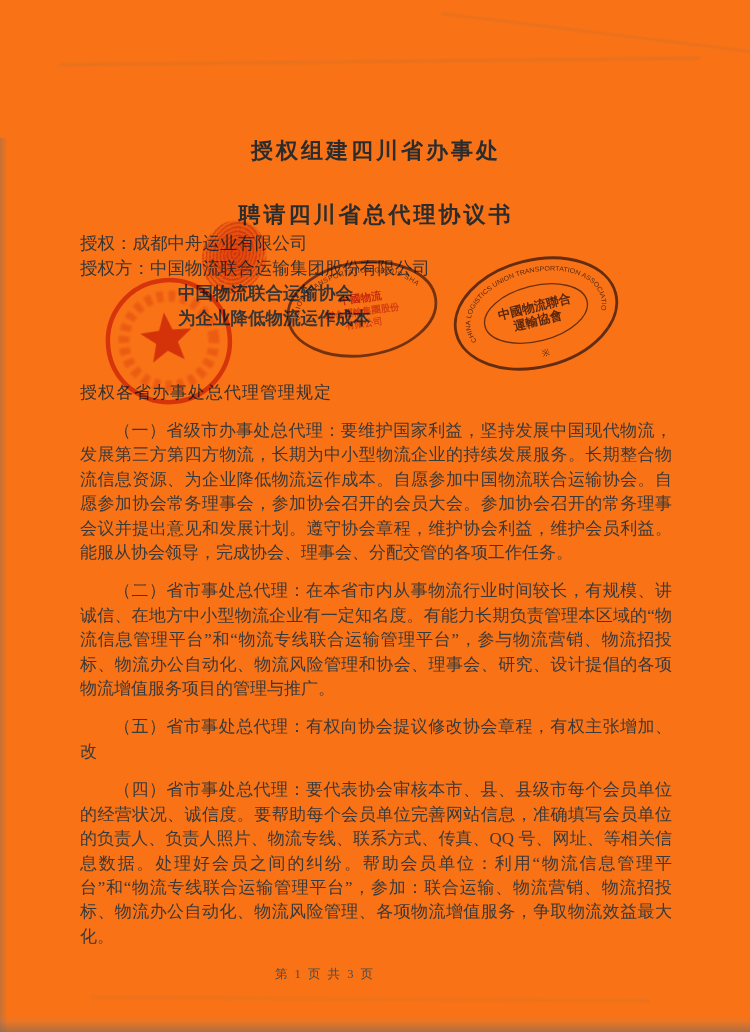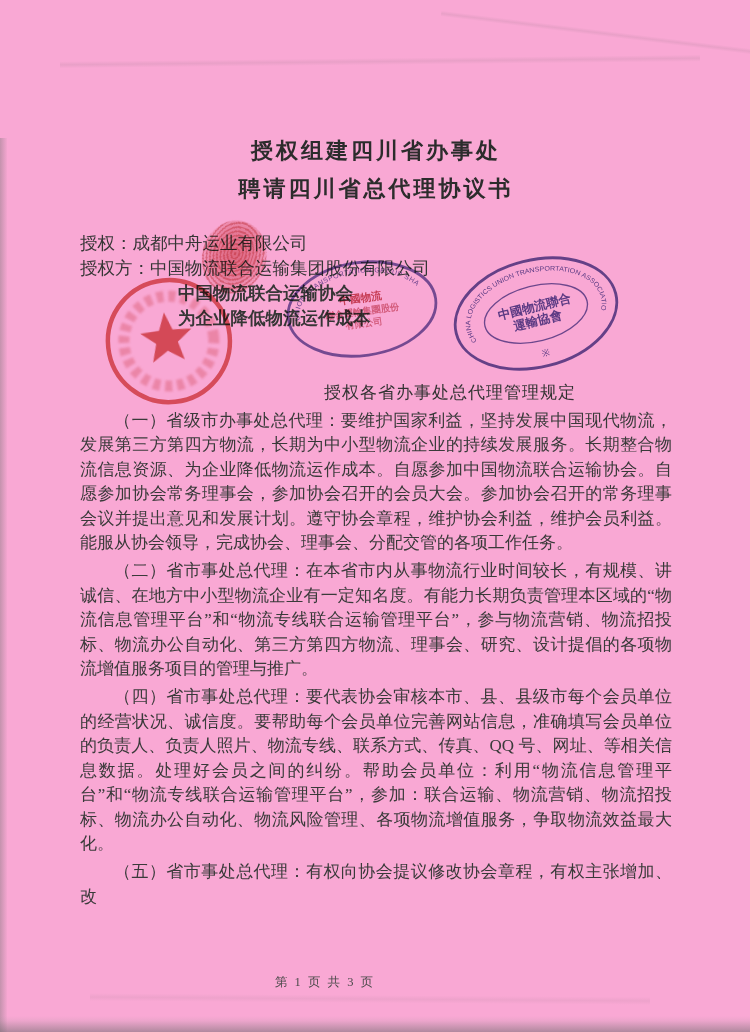--- a/index.html
+++ b/index.html
@@ -1,20 +1,20 @@
 <!DOCTYPE html>
 <html><head>
 <meta charset="utf-8">
 <style>
   html,body{margin:0;padding:0;background:#e8e8e6;}
   .page{
     position:relative;
     width:750px;height:1032px;
     margin:0 auto;
-    background:#f9a8d4;
+    background:#f97316;
     overflow:hidden;
     font-family:"Liberation Serif","DejaVu Serif",serif;
     color:#3d3d3d;
   }
   
   .scan-left-edge{
     position:absolute;left:0;top:138px;bottom:0;width:7px;
     background:linear-gradient(to right,rgba(110,110,110,.38),rgba(110,110,110,.04));
   }
   .scan-bottom-edge{
@@ -25,36 +25,36 @@
   .crease-1{left:60px;top:58px;width:640px;height:7px;transform:rotate(-.6deg);}
   .crease-2{left:440px;top:30px;width:320px;height:6px;transform:rotate(7deg);}
   .crease-3{left:90px;top:995px;width:560px;height:8px;opacity:.7;transform:rotate(.4deg);}
 
   
   .title{
     position:absolute;left:80px;width:592px;text-align:center;
     font-size:22px;font-weight:700;letter-spacing:3px;color:#2c2c2c;
   }
   .title-1{top:136px;}
-  .title-2{top:174px;}
+  .title-2{top:200px;}
   .info{position:absolute;left:80px;top:231px;width:600px;font-size:17.5px;line-height:25px;color:#363636;}
   .info-row{white-space:nowrap;}
   .info-row.indent{padding-left:98px;font-weight:bold;}
   .section-heading{
-    position:absolute;left:64px;top:381px;width:512px;text-align:right;
+    position:absolute;left:80px;top:381px;width:512px;text-align:left;
     font-size:17px;color:#333;letter-spacing:1px;
   }
   .body-text{
     position:absolute;left:80px;top:405px;width:592px;
     font-size:17px;line-height:24.4px;text-align:justify;color:#3a3a3a;
   }
-  .body-text p{margin:4px 0 4px 0;text-indent:2em;font-family:Liberation Serif, serif;}
+  .body-text p{margin:14px 0 4px 0;text-indent:2em;font-family:Liberation Serif, serif;}
   .footer{
     position:absolute;left:0;top:966px;width:650px;text-align:center;
-    font-size:12.5px;color:#4a4a4a;letter-spacing:2px;margin-top:8px;
+    font-size:12.5px;color:#4a4a4a;letter-spacing:2px;
   }
 
   
   .stamp{position:absolute;mix-blend-mode:multiply;pointer-events:none;}
   .fingerprint{
     left:202px;top:220px;width:64px;height:74px;border-radius:50%;
     transform:rotate(18deg);
     background:
       repeating-radial-gradient(ellipse at 50% 45%,rgba(186,42,42,.38) 0 1.4px,rgba(255,255,255,0) 1.4px 3.4px),
       radial-gradient(ellipse at 50% 45%,rgba(198,52,48,.5) 0%,rgba(203,62,56,.34) 45%,rgba(208,74,64,.16) 66%,transparent 78%);
@@ -83,23 +83,23 @@
     <div class="info-row"><span>授权：</span><span>成都中舟运业有限公司</span></div>
     <div class="info-row"><span>授权方：</span><span>中国物流联合运输集团股份有限公司</span></div>
     <div class="info-row indent"><span>中国物流联合运输协会</span></div>
     <div class="info-row indent"><span>为企业降低物流运作成本</span></div>
   </div>
 
   <div class="section-heading">授权各省办事处总代理管理规定</div>
 
   <div class="body-text">
     <p>（一）省级市办事处总代理：要维护国家利益，坚持发展中国现代物流，发展第三方第四方物流，长期为中小型物流企业的持续发展服务。长期整合物流信息资源、为企业降低物流运作成本。自愿参加中国物流联合运输协会。自愿参加协会常务理事会，参加协会召开的会员大会。参加协会召开的常务理事会议并提出意见和发展计划。遵守协会章程，维护协会利益，维护会员利益。能服从协会领导，完成协会、理事会、分配交管的各项工作任务。</p>
-    <p>（二）省市事处总代理：在本省市内从事物流行业时间较长，有规模、讲诚信、在地方中小型物流企业有一定知名度。有能力长期负责管理本区域的“物流信息管理平台”和“物流专线联合运输管理平台”，参与物流营销、物流招投标、物流办公自动化、第三方第四方物流、理事会、研究、设计提倡的各项物流增值服务项目的管理与推广。</p>
+    <p>（二）省市事处总代理：在本省市内从事物流行业时间较长，有规模、讲诚信、在地方中小型物流企业有一定知名度。有能力长期负责管理本区域的“物流信息管理平台”和“物流专线联合运输管理平台”，参与物流营销、物流招投标、物流办公自动化、物流风险管理和协会、理事会、研究、设计提倡的各项物流增值服务项目的管理与推广。</p>
+    <p>（五）省市事处总代理：有权向协会提议修改协会章程，有权主张增加、改</p>
     <p>（四）省市事处总代理：要代表协会审核本市、县、县级市每个会员单位的经营状况、诚信度。要帮助每个会员单位完善网站信息，准确填写会员单位的负责人、负责人照片、物流专线、联系方式、传真、QQ 号、网址、等相关信息数据。处理好会员之间的纠纷。帮助会员单位：利用“物流信息管理平台”和“物流专线联合运输管理平台”，参加：联合运输、物流营销、物流招投标、物流办公自动化、物流风险管理、各项物流增值服务，争取物流效益最大化。</p>
-    <p>（五）省市事处总代理：有权向协会提议修改协会章程，有权主张增加、改</p>
   </div>
 
   <div class="footer">第 1 页 共 3 页</div>
 
   <div class="stamp fingerprint"></div>
 
   <svg class="stamp red-seal" width="138" height="138" viewBox="0 0 138 138">
     <circle cx="68" cy="68" r="61" fill="none" stroke="rgba(205,58,50,.78)" stroke-width="4.5"></circle>
     <circle cx="68" cy="68" r="45" fill="none" stroke="rgba(200,52,46,.28)" stroke-width="11" stroke-dasharray="7 5" style="filter:blur(1px)"></circle>
     <polygon points="66,39 72.8,56.7 91.7,57.7 76.9,69.6 81.9,87.8 66,77.5 50.1,87.8 55.1,69.6 40.3,57.7 59.2,56.7" fill="rgba(204,58,50,.8)" style="filter:blur(.3px)"></polygon>

